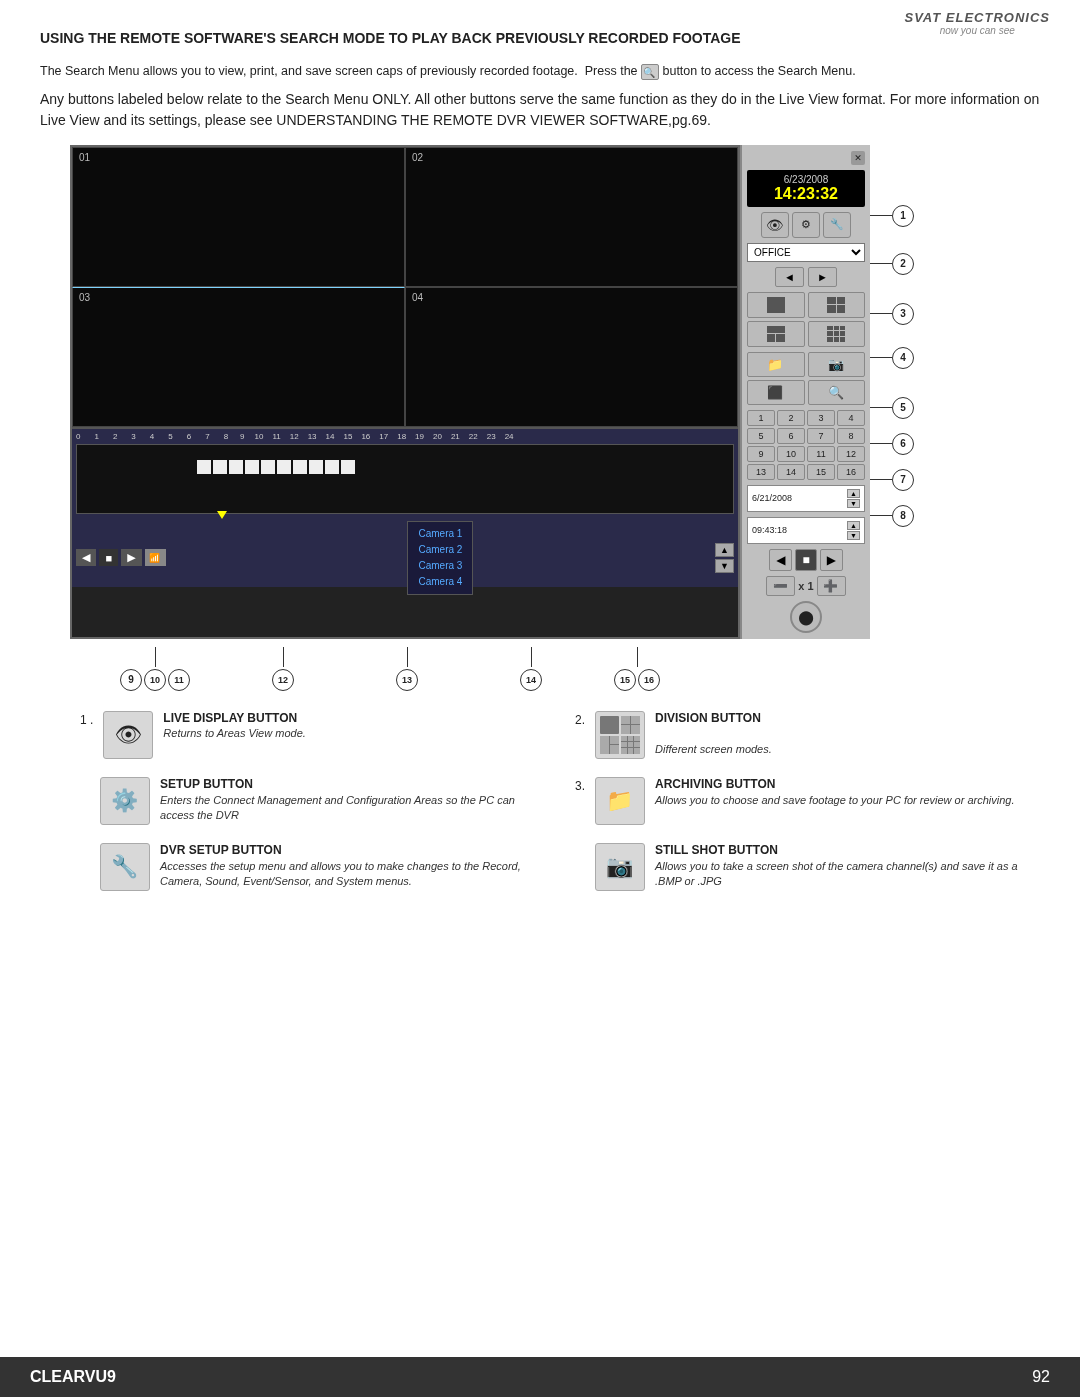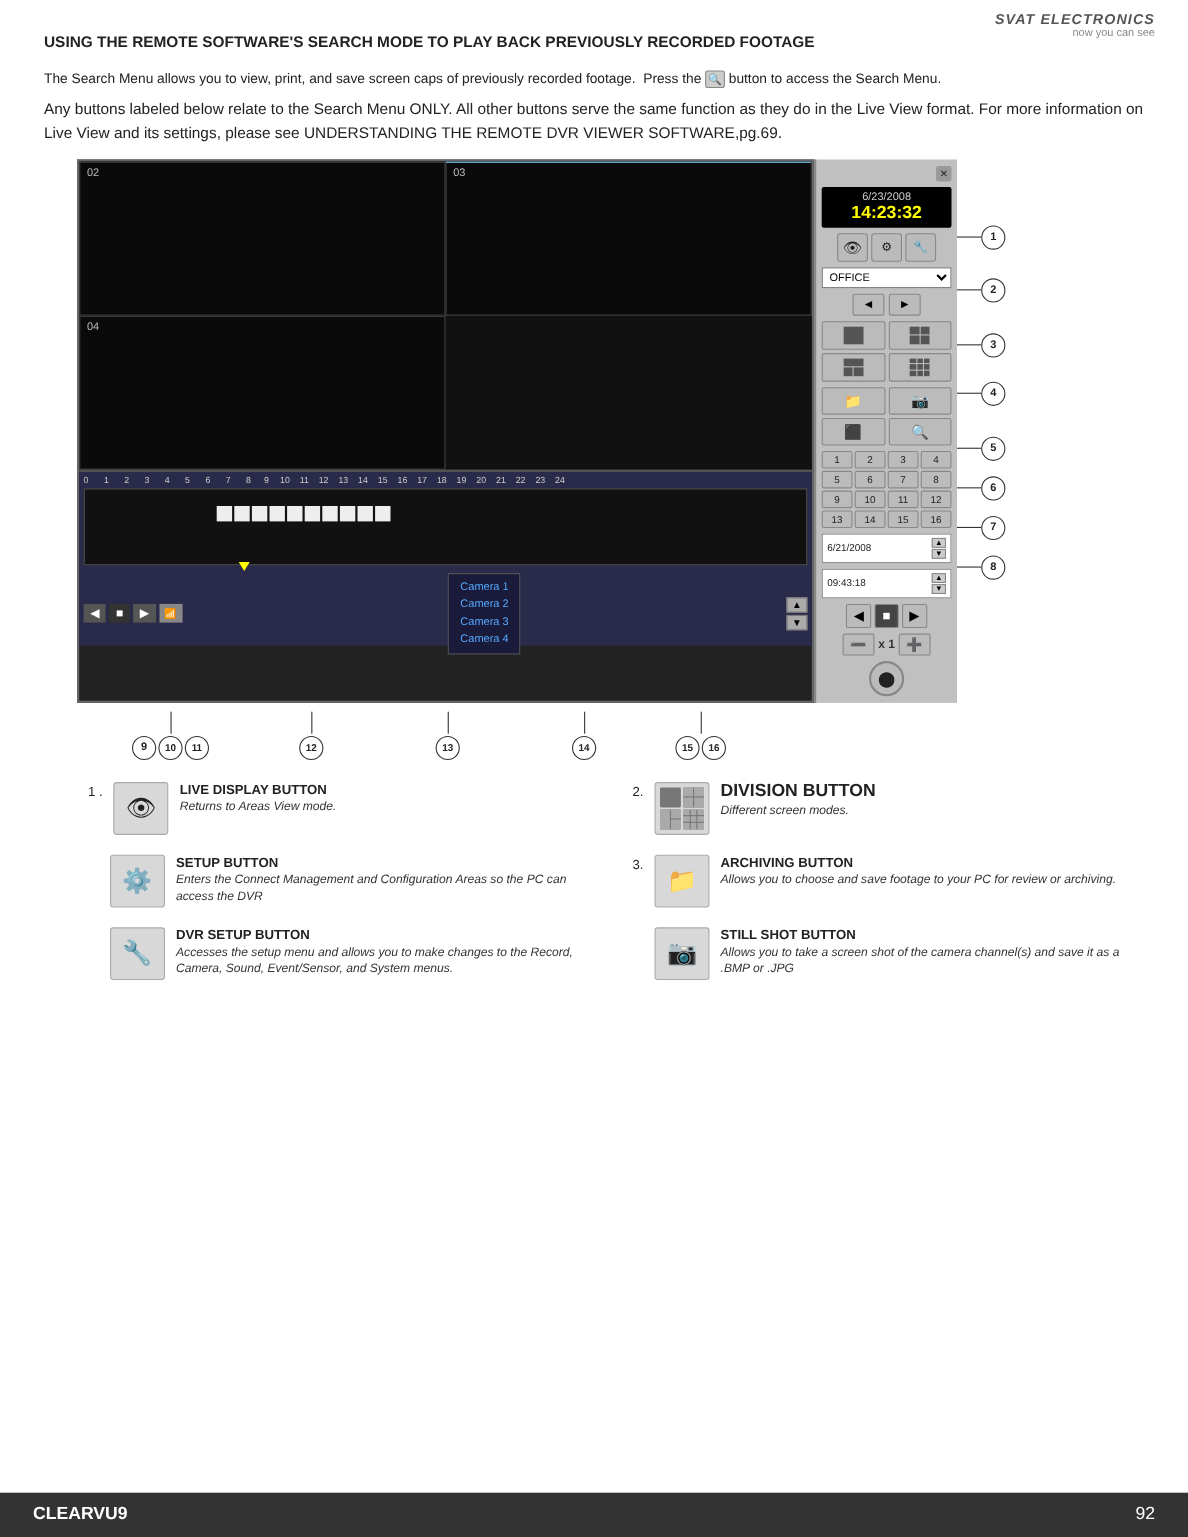--- a/index.html
+++ b/index.html
@@ -23,20 +23,22 @@
     .top-brand .brand-name {
       font-weight: bold;
       font-size: 13px;
       color: #555;
       letter-spacing: 1px;
       font-style: italic;
     }
     .top-brand .brand-tagline {
       font-size: 10px;
       color: #888;
+      font-style: italic;
+      text-align: center;
     }
 
     
     .main-content {
       padding: 30px 20px 20px 40px;
     }
 
     .page-title {
       font-size: 14px;
       font-weight: bold;
@@ -122,20 +124,23 @@
     The Search Menu allows you to view, print, and save screen caps of previously recorded footage.&nbsp; Press the <span style="display:inline-block;width:18px;height:16px;background:#ccc;border:1px solid #888;vertical-align:middle;border-radius:2px;font-size:10px;text-align:center;">🔍</span> button to access the Search Menu.
   </p>
   <p class="intro-text2">Any  buttons labeled below relate to the Search Menu ONLY.  All other buttons serve the same function as they do in the Live View format.  For more information on Live View and its settings, please see UNDERSTANDING THE REMOTE DVR VIEWER SOFTWARE,pg.69.</p>
 
   <div class="dvr-full-wrapper">
     <div style="display:flex; gap:0; position:relative;">
 
       <div style="border:2px solid #666; background:#222; display:flex; flex-direction:column; width:670px;">
 
         <div style="display:grid; grid-template-columns:1fr 1fr; width:100%; height:280px; background:#111;">
+          <div class="camera-cell">
+            <span class="camera-label">01</span>
+          </div>
           <div class="camera-cell" style="border-left:1px solid #444;">
             <span class="camera-label">02</span>
           </div>
           <div class="camera-cell" style="border-top:1px solid #7dd3fc;">
             <span class="camera-label">03</span>
           </div>
           <div class="camera-cell" style="border-top:1px solid #444;border-left:1px solid #444;">
             <span class="camera-label">04</span>
           </div>
         </div>
@@ -437,21 +442,21 @@
               <div style="background:#aaa;"></div>
             <div style="background:#aaa;"></div>
               <div style="background:#aaa;"></div>
               <div style="background:#aaa;"></div>
             <div style="background:#aaa;"></div>
               <div style="background:#aaa;"></div>
               <div style="background:#aaa;"></div>
           </div>
         </div>
         <div>
-          <div style="font-weight:bold;font-size:16px;margin-bottom:2px;">DIVISION BUTTON</div>
+          <div style="font-weight:bold;font-size:12px;margin-bottom:18px;">DIVISION BUTTON</div>
           <div style="font-size:11px;font-style:italic;color:#333;">Different screen modes.</div>
         </div>
       </div>
 
       <div style="display:flex;gap:10px;align-items:flex-start;">
         <span style="font-size:12px;margin-top:2px;visibility:hidden;">&nbsp;&nbsp;&nbsp;</span>
         <div style="width:50px;height:48px;background:#d8d8d8;border:1px solid #aaa;border-radius:3px;flex-shrink:0;display:flex;align-items:center;justify-content:center;font-size:22px;">⚙️</div>
         <div>
           <div style="font-weight:bold;font-size:12px;margin-bottom:2px;">SETUP BUTTON</div>
           <div style="font-size:11px;font-style:italic;color:#333;line-height:1.4;">Enters the Connect Management and Configuration Areas so the PC can access the DVR</div>

